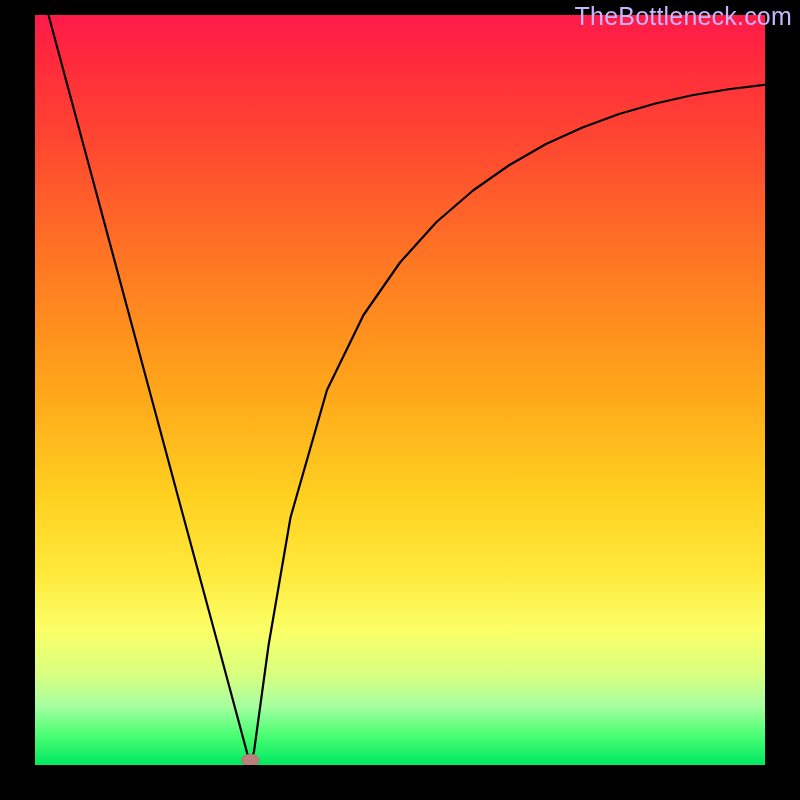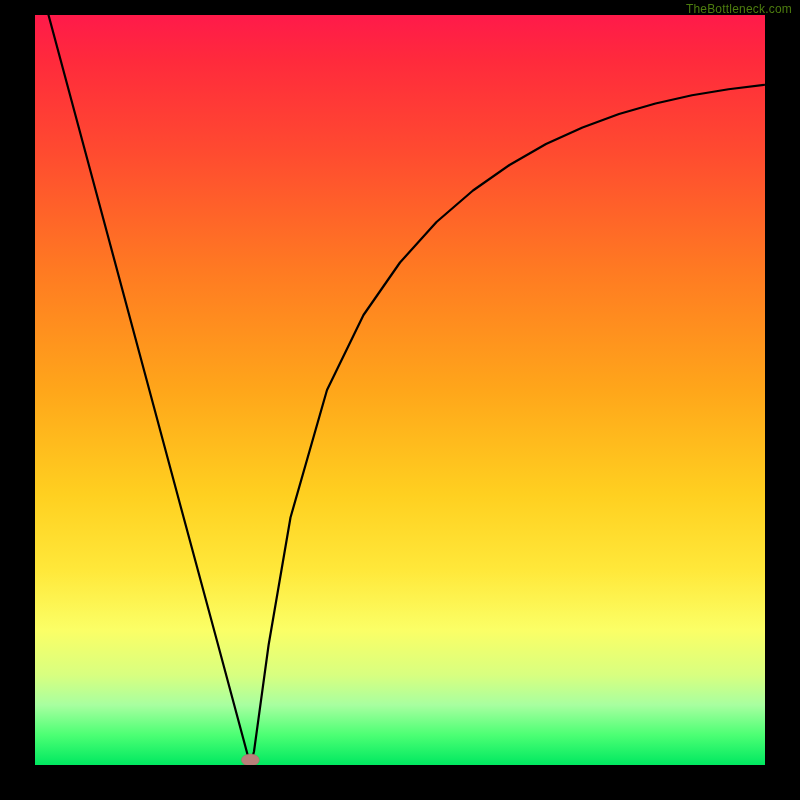--- a/index.html
+++ b/index.html
@@ -53,22 +53,22 @@
   }
   .marker {
     fill: #b8807a;
     stroke: #a56e66;
     stroke-width: 0.5;
   }
   .watermark {
     position: absolute;
     top: 2px;
     right: 8px;
-    color: #4d7c0f;
-    font-size: 12px;
+    color: #c4b5fd;
+    font-size: 25px;
     font-weight: 500;
     letter-spacing: 0.2px;
   }
 </style>
 </head>
 <body>
 
 <div class="frame">
 
   <div class="plot">

